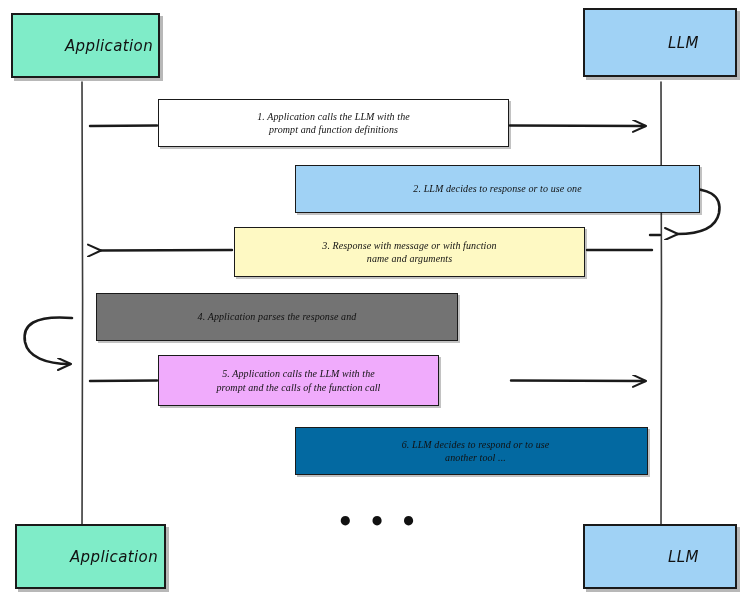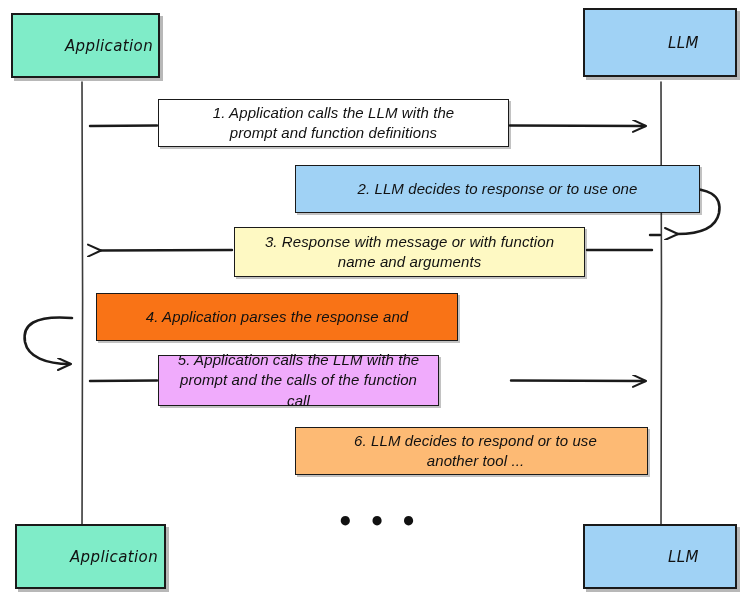--- a/index.html
+++ b/index.html
@@ -48,22 +48,22 @@
     box-sizing: border-box;
     border: 1.5px solid #1a1a1a;
     display: flex;
     align-items: center;
     justify-content: center;
     text-align: center;
     padding: 3px 8px;
     box-shadow: 2px 2px 0 rgba(20,20,20,0.26);
   }
   .msg-text {
-    font-family: Liberation Sans, sans-serif;
-    font-size: 15px;
+    font-family: Liberation Serif, serif;
+    font-size: 10px;
     font-style: italic;
     line-height: 1.35;
     color: #111111;
     letter-spacing: 0.1px;
   }
   .ellipsis {
     position: absolute;
     font-size: 26px;
     font-weight: bold;
     line-height: 1;
@@ -139,34 +139,34 @@
     </span>
   </div>
 
   <div class="msg-box" style="left:234px; top:227px; width:351px; height:50px; background:#fef9c3;">
     <span class="msg-text">
       <span>3. Response with message or with function</span><br>
       <span>name and arguments</span>
     </span>
   </div>
 
-  <div class="msg-box" style="left:96px; top:293px; width:362px; height:48px; background:#f97316;">
+  <div class="msg-box" style="left:96px; top:293px; width:362px; height:48px; background:#737373;">
     <span class="msg-text">
       <span>4. Application parses the response and</span><br>
     </span>
   </div>
 
   <div class="msg-box" style="left:158px; top:355px; width:281px; height:51px; background:#f0abfc;">
     <span class="msg-text">
       <span>5. Application calls the LLM with the</span><br>
       <span>prompt and the calls of the function call</span>
     </span>
   </div>
 
-  <div class="msg-box" style="left:295px; top:427px; width:353px; height:48px; background:#fdba74;padding-left:16px;">
+  <div class="msg-box" style="left:295px; top:427px; width:353px; height:48px; background:#0369a1;padding-left:16px;">
     <span class="msg-text">
       <span>6. LLM decides to respond or to use</span><br>
       <span>another tool ...</span>
     </span>
   </div>
 
   <div class="ellipsis" style="left:337px; top:509px;">• • •</div>
 
   <div class="actor-box" style="left:15px; top:524px; width:151px; height:65px; background:#7fecc8;">
     <span class="actor-label">Application</span>

